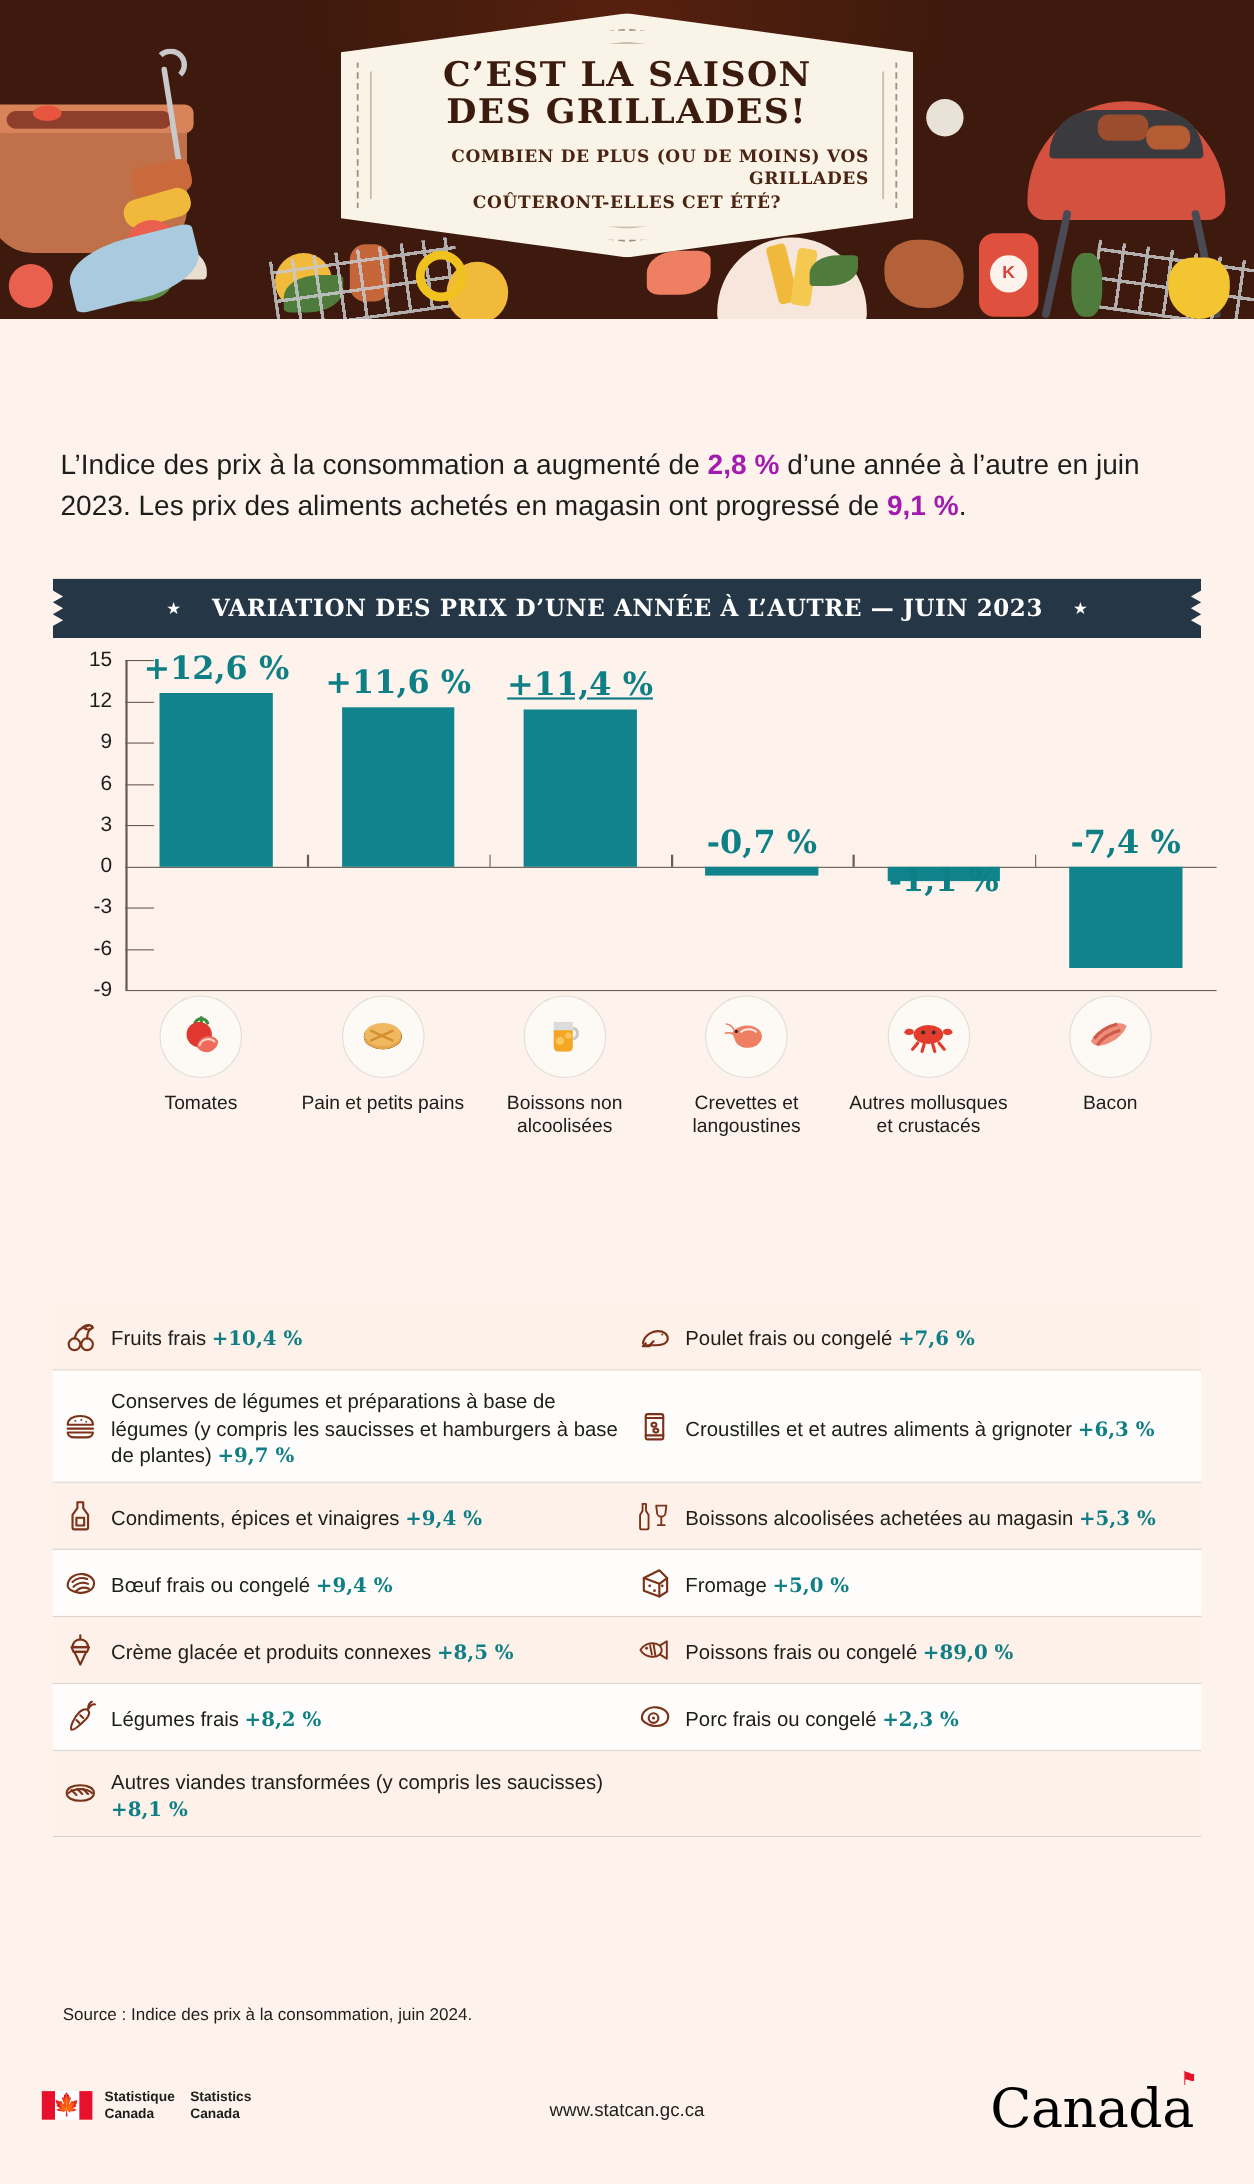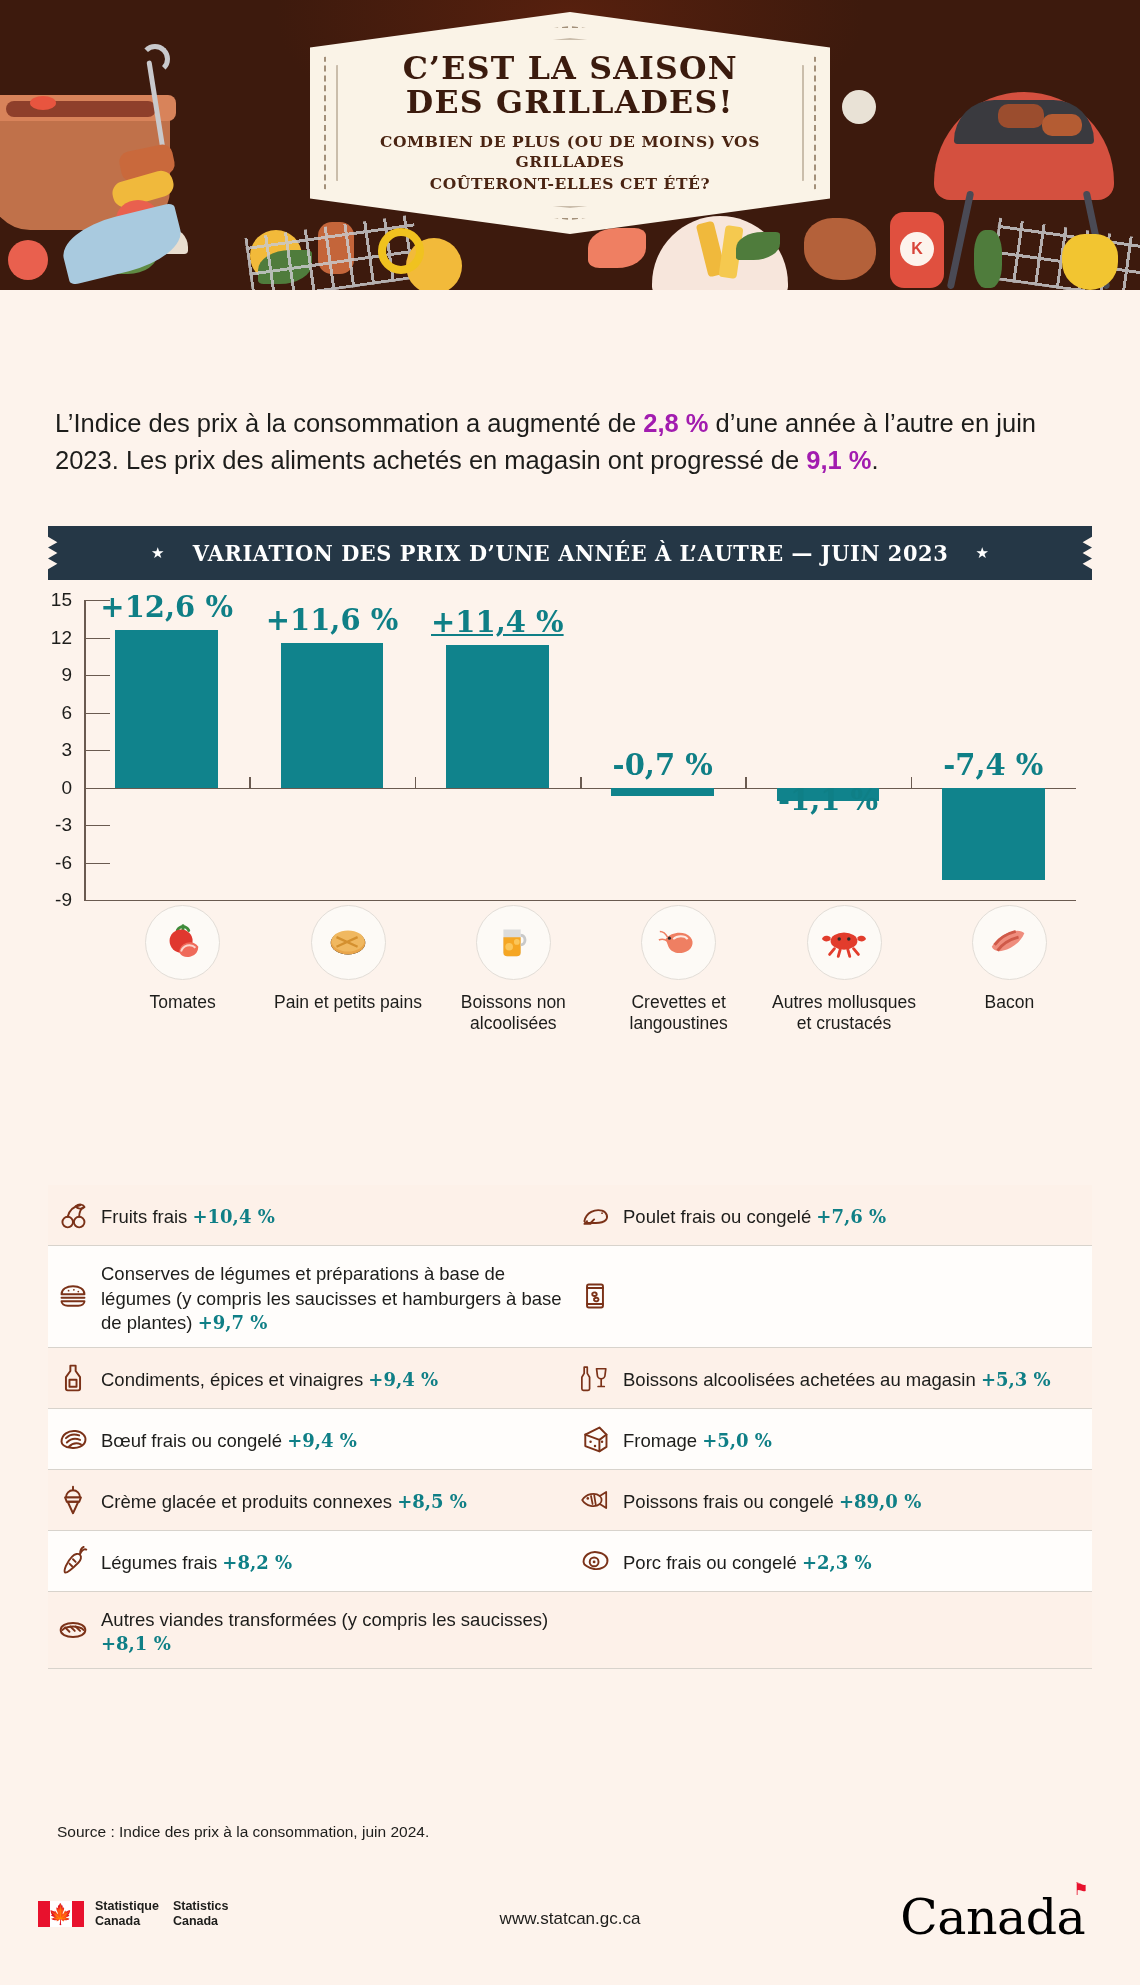--- a/index.html
+++ b/index.html
@@ -52,21 +52,21 @@
   .banner-title {
     font-family: "DejaVu Serif", serif; font-weight: 700;
     font-size: 31px; line-height: 1.08; letter-spacing: 1.2px;
     color: #3b1b0e; text-transform: uppercase;
     transform: scaleX(1.02);
   }
   .banner-sub {
     margin-top: 13px;
     font-family: "DejaVu Serif", serif; font-weight: 700;
     font-size: 15.5px; line-height: 1.28; letter-spacing: .6px;
-    color: #4a2412; text-transform: uppercase;
+    color: #4a2412; text-transform: uppercase; text-align: right;
   }
 
   
   .intro {
     position:absolute; left:55px; top:405px; width: 1030px;
     font-size: 25.5px; line-height: 1.45; color: #1d1d1b;
     font-family: "Liberation Sans", sans-serif;
   }
   .intro b { color:#a21caf; font-weight:700; }
 
@@ -78,21 +78,21 @@
     clip-path: polygon(0 0, 100% 0, 100% 20%, 99.1% 30%, 100% 40%, 99.1% 50%, 100% 60%, 99.1% 70%, 100% 80%, 100% 100%, 0 100%, 0 80%, .9% 70%, 0 60%, .9% 50%, 0 40%, .9% 30%, 0 20%);
   }
   .sec-banner .st { font-size: 15px; color:#fff; margin:0 16px; }
   .sec-title {
     font-family:"DejaVu Serif", serif; font-weight:700;
     font-size: 21.5px; letter-spacing: .6px; text-transform: uppercase;
     transform: scaleX(0.97);
   }
 
   
-  .chart { position:absolute; left:32px; top:600px; width:1044px; height:300px; }
+  .chart { position:absolute; left:62px; top:600px; width:1044px; height:300px; }
   .yaxis { position:absolute; left:0; top:0; width:48px; height:300px; }
   .ytick {
     position:absolute; right:8px; transform: translateY(-50%);
     font-size: 19px; color:#1d1d1b; text-align:right; width: 42px;
   }
   .plot { position:absolute; left:52px; top:0; right:0; height:300px; }
   .gridline { position:absolute; left:0; width:26px; height:1px; background:#6a5a50; }
   .gridline.full { width:100%; }
   .zeroline { position:absolute; left:0; width:100%; height:1.5px; background:#6a5a50; }
   .yaxisline { position:absolute; left:0; top:0; width:1.5px; height:300px; background:#6a5a50; }
@@ -365,20 +365,21 @@
         </div>
         <div class="cell">
           <span class="cell-ico">
             <svg viewBox="0 0 34 34" width="30" height="30">
               <rect x="8" y="4" width="18" height="26" rx="2" stroke="#7b3218" stroke-width="2.2" fill="none" stroke-linecap="round" stroke-linejoin="round"></rect>
               <path d="M8 8h18M8 26h18" stroke="#7b3218" stroke-width="2.2" fill="none" stroke-linecap="round" stroke-linejoin="round"></path>
               <path d="M14 14c2-2 5-1 5 1s-3 3-5 1z" stroke="#7b3218" stroke-width="2.2" fill="none" stroke-linecap="round" stroke-linejoin="round"></path>
               <path d="M16 20c2-2 5-1 5 1s-3 3-5 1z" stroke="#7b3218" stroke-width="2.2" fill="none" stroke-linecap="round" stroke-linejoin="round"></path>
             </svg>
           </span>
+          <span class="cell-txt">Croustilles et et autres aliments à grignoter <b>+6,3 %</b></span>
         </div>
       </div>
       <div class="row odd">
         <div class="cell">
           <span class="cell-ico">
             <svg viewBox="0 0 34 34" width="30" height="30">
               <path d="M14 3h6v6l5 7v13a2 2 0 0 1-2 2H11a2 2 0 0 1-2-2V16l5-7z" stroke="#7b3218" stroke-width="2.2" fill="none" stroke-linecap="round" stroke-linejoin="round"></path>
               <rect x="13" y="19" width="8" height="8" stroke="#7b3218" stroke-width="2.2" fill="none" stroke-linecap="round" stroke-linejoin="round"></rect>
             </svg>
           </span>

